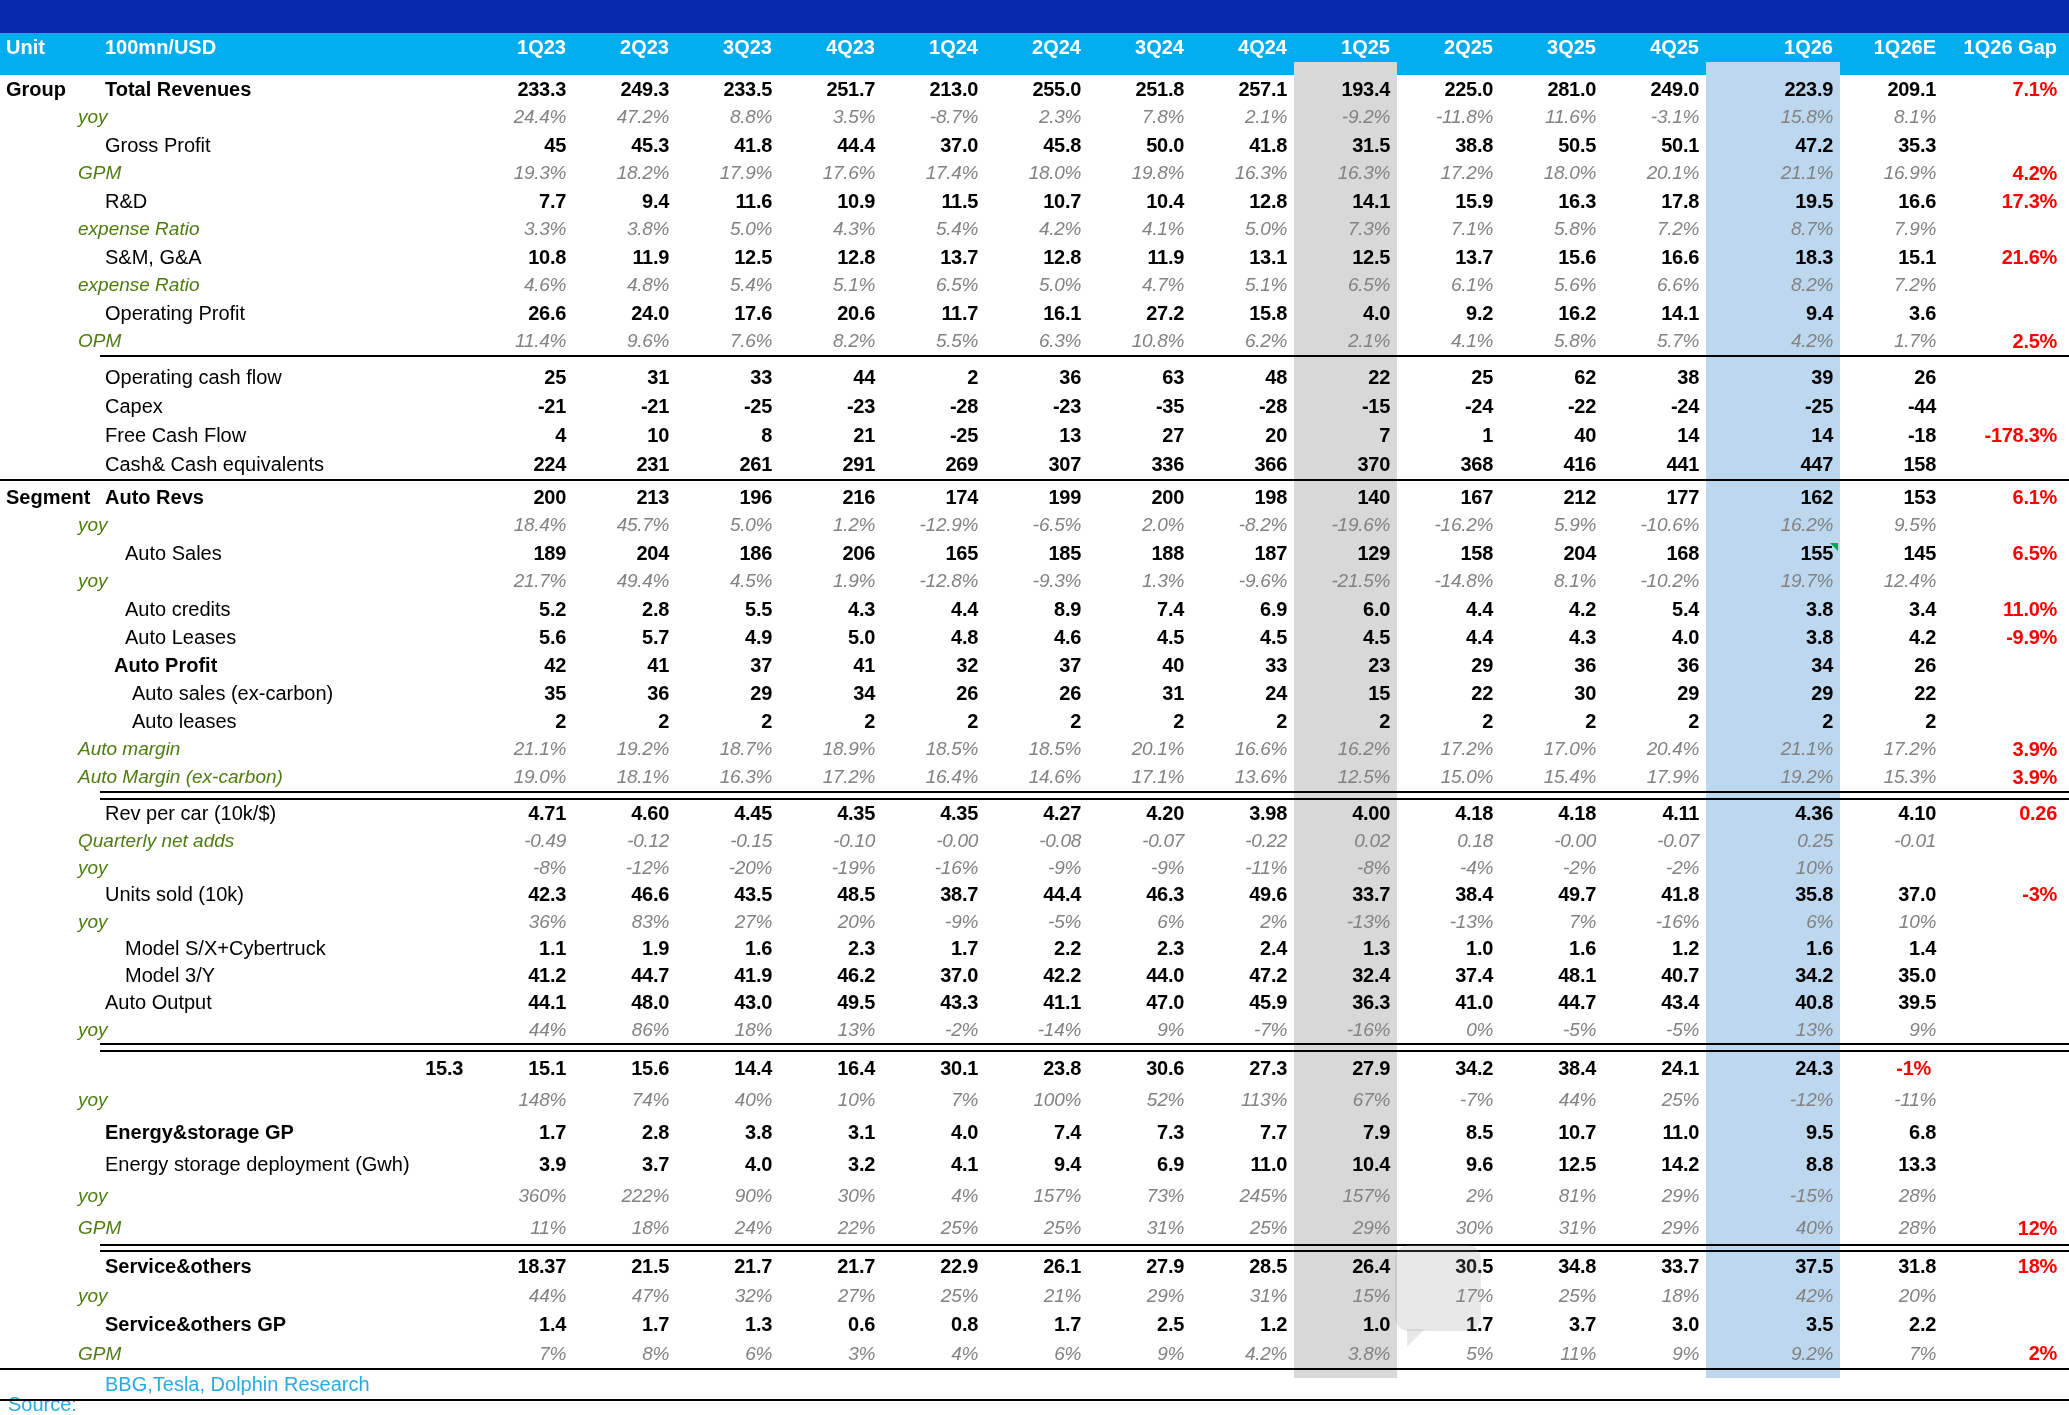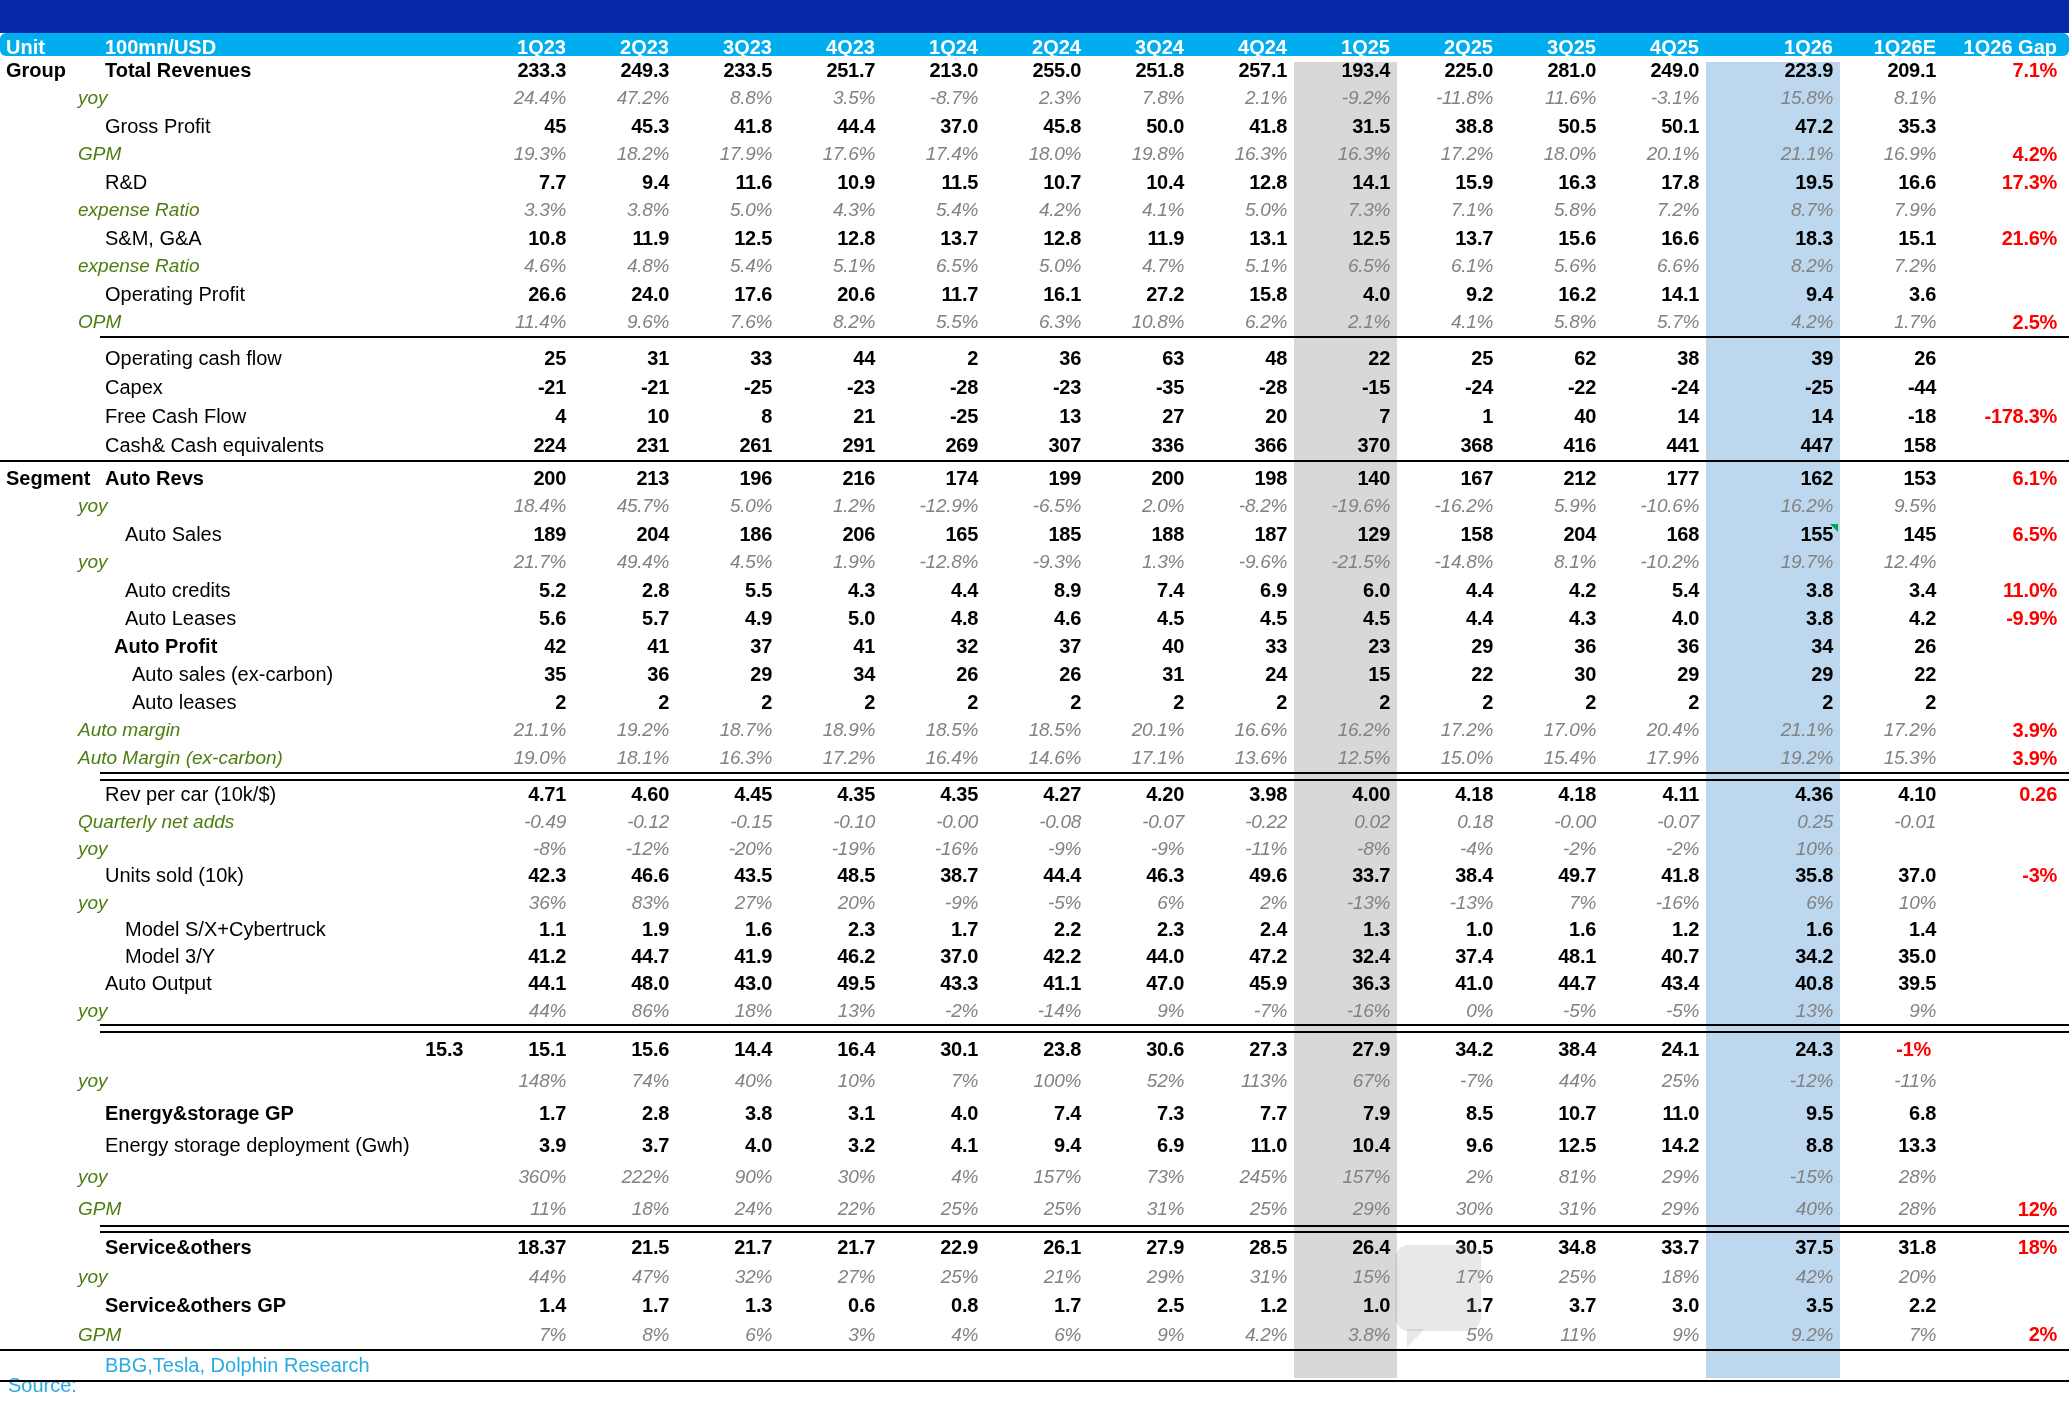--- a/index.html
+++ b/index.html
@@ -2,21 +2,21 @@
 <html><head>
 <meta charset="utf-8">
 <style>
   html,body{margin:0;padding:0;background:#fff;}
   .sheet{
     position:relative;width:2069px;height:1415px;overflow:hidden;
     font-family:"Liberation Sans",sans-serif;background:#fff;
   }
   
   .topbar{height:33px;width:100%;}
-  .header-row{display:grid;height:23px;line-height:29px;border-radius:6px;}
+  .header-row{display:grid;height:42px;line-height:29px;}
   .grid, .header-row{
     grid-template-columns:78px 392px repeat(12,103px) 134px 103px 126px;
   }
   .row{display:grid;grid-template-columns:78px 392px repeat(12,103px) 134px 103px 126px;position:relative;z-index:2;}
   .hcell{color:#fff;font-weight:700;font-size:20px;text-align:right;padding-right:7px;white-space:nowrap;}
   .hcell.h-unit{text-align:left;padding-left:6px;}
   .hcell.h-cur{text-align:left;padding-left:27px;}
   .hcell.h-gap{padding-right:12px;}
   
   .strip{position:absolute;top:62px;height:1316px;z-index:1;}

